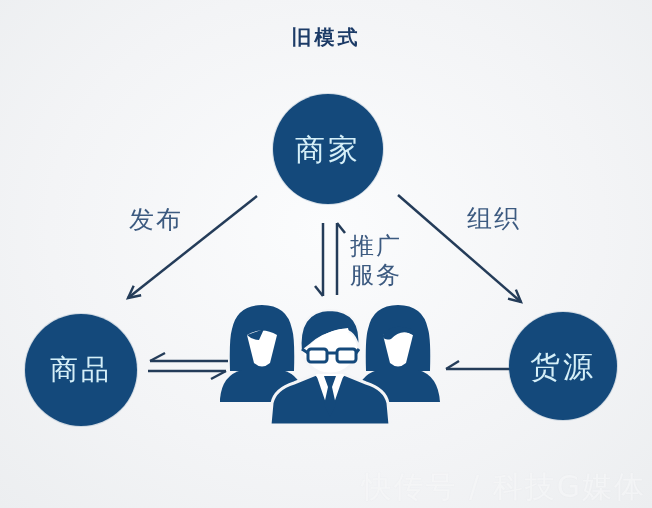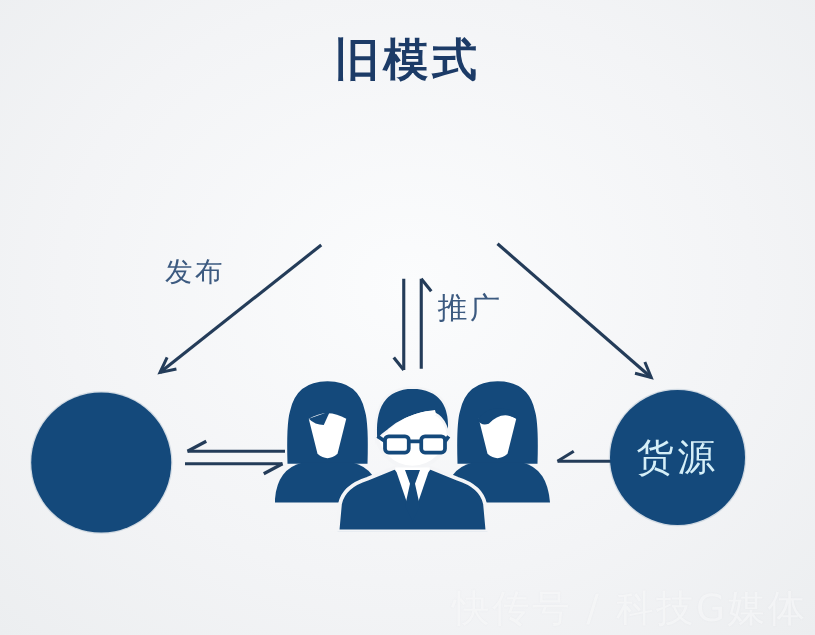--- a/index.html
+++ b/index.html
@@ -3,33 +3,33 @@
 <meta charset="utf-8">
 <style>
   html,body{margin:0;padding:0;background:#e8eaec;}
   .stage{
     position:relative;width:652px;height:508px;overflow:hidden;
     background:radial-gradient(ellipse at 50% 45%, #fbfcfd 0%, #f3f4f6 60%, #eceef0 100%);
     font-family:"DejaVu Sans","Liberation Sans",sans-serif;
   }
   .title{
     position:absolute;left:0;right:0;top:24px;text-align:center;
-    font-size:36px;font-weight:bold;color:#1c3b67;letter-spacing:3px;
+    font-size:20px;font-weight:bold;color:#1c3b67;letter-spacing:3px;
   }
   .node{
     position:absolute;border-radius:50%;background:#14497b;
     display:flex;flex-direction:column;align-items:center;justify-content:center;
     color:#d5eff8;letter-spacing:3px;line-height:1.3;
     box-shadow:0 0 0 1px rgba(20,73,123,.15);
   }
   .node-merchant{left:273px;top:94px;width:110px;height:110px;font-size:30px;}
   .node-product{left:25px;top:314px;width:112px;height:112px;font-size:28px;}
-  .node-supply{left:488px;top:312px;width:108px;height:108px;font-size:30px;}
+  .node-supply{left:509px;top:312px;width:108px;height:108px;font-size:30px;}
   .edge-label{
-    position:absolute;color:#3c5a80;font-size:22px;letter-spacing:2px;
+    position:absolute;color:#3c5a80;font-size:25px;letter-spacing:2px;
   }
   .label-publish{left:113px;top:203px;width:86px;text-align:center;}
   .label-organize{left:451px;top:202px;width:86px;text-align:center;}
   .label-promote{left:350px;top:232px;font-size:24px;line-height:29px;text-align:right;}
   .arrows,.people{position:absolute;}
   .arrows{left:0;top:0;}
   .people{left:214px;top:299px;}
   .watermark{
     position:absolute;right:6px;bottom:0px;
     font-size:30px;color:rgba(255,255,255,0.55);letter-spacing:2px;white-space:nowrap;
@@ -73,31 +73,37 @@
           <path d="M226,371 L211,379"></path>
       </g>
 
       <g>
         <path d="M512,369 L446,369"></path>
           <path d="M446,369 L459,361"></path>
       </g>
     </g>
   </svg>
 
+  <div class="node node-merchant">
+    <span>商家</span>
+  </div>
 
   <div class="node node-product">
+    <span>商品</span>
   </div>
 
   <div class="node node-supply">
     <span>货源</span>
   </div>
 
   <div class="edge-label label-publish">发布</div>
+  <div class="edge-label label-organize">组织</div>
   <div class="edge-label label-promote">
     <div>推广</div>
+    <div>服务</div>
   </div>
 
   <svg class="people" width="232" height="126" viewBox="0 0 232 126">
 
     <g>
       <path fill="#14497b" d="M16,72 Q15,40 18,30 Q23,6 48,6 Q73,6 78,30 Q81,40 80,72 Z"></path>
       <path fill="#ffffff" d="M33,36 Q48,27 63,36 L56,64 Q48,71 40,64 Z"></path>
       <path fill="#14497b" d="M33,36 L50,30 L45,41 Q38,41 33,36 Z"></path>
       <path fill="#14497b" d="M6,100 Q8,76 28,71 L68,71 Q88,76 90,100 L90,103 L6,103 Z"></path>
     </g>

